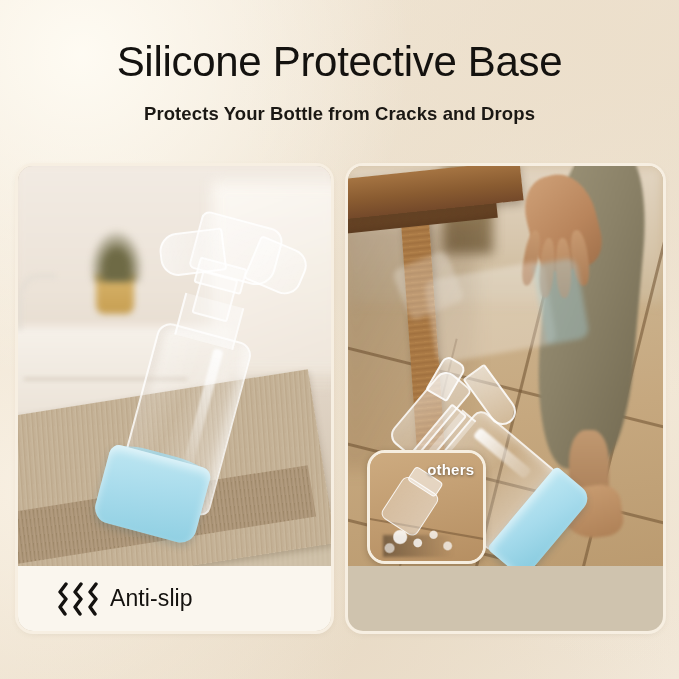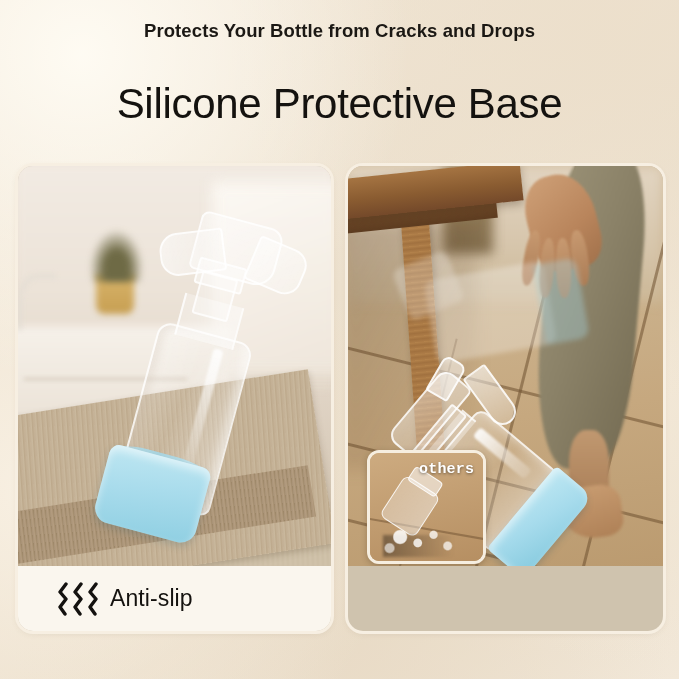--- a/index.html
+++ b/index.html
@@ -179,23 +179,23 @@
     border:2px solid rgba(255,255,255,.82);border-radius:4px 20px 20px 4px;transform:rotate(14deg);}
   .br-highlight{position:absolute;left:32%;top:33%;width:34%;height:6%;
     background:linear-gradient(90deg,rgba(255,255,255,.9),rgba(255,255,255,.15));
     border-radius:4px;filter:blur(1px);}
   .br-base{position:absolute;left:74%;top:24%;width:25%;height:52%;
     background:linear-gradient(110deg,#bfe8f3 0%,#a6dbec 48%,#86cade 100%);
     border-radius:5px 14px 14px 5px;
     box-shadow:inset 4px 0 9px rgba(255,255,255,.55), 2px 3px 7px rgba(60,90,100,.28);}
   
   #others-inset{position:absolute;left:6%;top:71%;width:36%;height:27%;
-    border:3px solid #f6eee0;border-radius:12px;overflow:hidden;
+    border:3px solid #f6eee0;border-radius:18px;overflow:hidden;
     box-shadow:0 2px 6px rgba(70,50,25,.3);
-    background:linear-gradient(170deg,#caa87d 0%,#bd9768 60%,#b08a5c 100%);font-family:Liberation Mono, monospace;}
+    background:linear-gradient(170deg,#caa87d 0%,#bd9768 60%,#b08a5c 100%);}
   #oi-tilefloor{position:absolute;inset:0;
     background:linear-gradient(168deg,#cdab80,#b68f62);}
   #oi-grout{position:absolute;left:-10%;top:70%;width:130%;height:2px;
     background:rgba(110,80,48,.5);transform:rotate(10deg);}
   #oi-bottle{position:absolute;left:6%;top:14%;width:60%;height:78%;
     transform:rotate(33deg);}
   .oi-body{position:absolute;left:14%;top:18%;width:60%;height:56%;
     background:linear-gradient(100deg,rgba(255,255,255,.3),rgba(255,255,255,.45));
     border:1.6px solid rgba(255,255,255,.8);border-radius:7px;}
   .oi-cap{position:absolute;left:20%;top:2%;width:46%;height:18%;
@@ -213,22 +213,22 @@
     font-weight:700;text-shadow:0 1px 3px rgba(0,0,0,.5);letter-spacing:.2px;}
   
   .zig{display:block;}
 </style>
 </head>
 <body>
 
 <div id="bg"></div>
 
 <div id="header">
+  <div id="title">Silicone Protective Base</div>
   <div id="subtitle">Protects Your Bottle from Cracks and Drops</div>
-  <div id="title">Silicone Protective Base</div>
 </div>
 
 <div class="panel" id="panel-left">
   <div class="photo">
     <div id="kitchen-bg"></div>
     <div id="kitchen-wall"></div>
     <div id="kitchen-window"></div>
     <div id="kitchen-cabinet"></div>
     <div id="cabinet-line"></div>
     <div id="faucet"></div>

